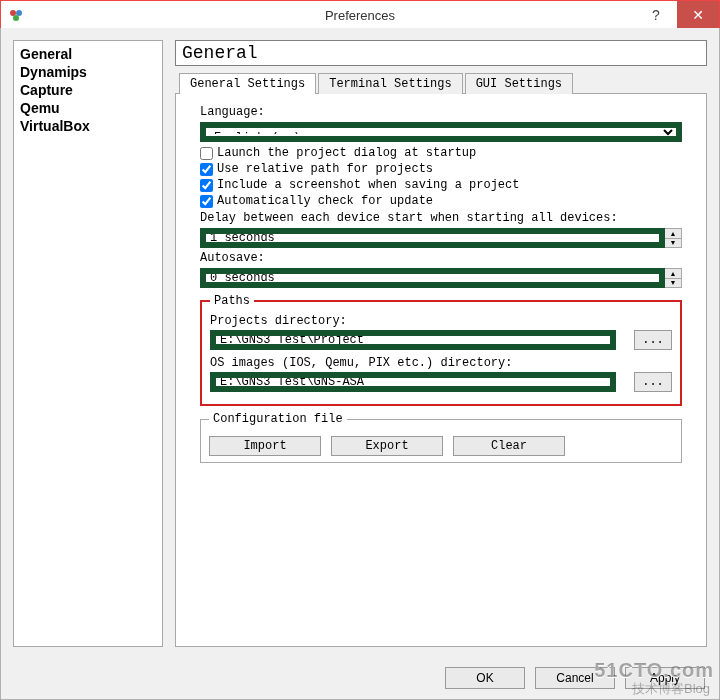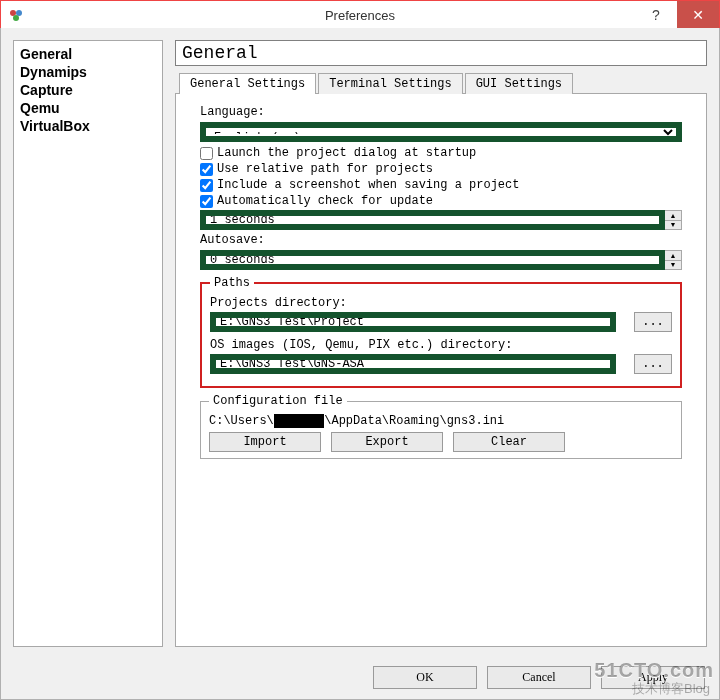--- a/index.html
+++ b/index.html
@@ -37,21 +37,21 @@
 fieldset.hl{border:2px solid #d02020}
 legend{font-family:"Courier New",monospace;font-size:12px;padding:0 4px}
 .browse-row{display:flex;gap:18px;margin:2px 0 6px 0}
 .browse-row .textbox{flex:1}
 .btn{background:#eaeaea;border:1px solid #9a9a9a;padding:2px 0;font-family:"Courier New",monospace;font-size:12px;cursor:pointer;text-align:center}
 .browse-row .btn{width:36px}
 .cfg-btns{display:flex;gap:10px;margin-top:4px}
 .cfg-btns .btn{width:110px}
 
 .dlg-btns{position:absolute;right:14px;bottom:10px;display:flex;gap:10px}
-.dlg-btns .btn{width:70px;padding:3px 16px;font-family:Liberation Serif, serif}
+.dlg-btns .btn{width:70px;padding:3px 4px;font-family:Liberation Sans, sans-serif}
 
 .wm{position:absolute;right:6px;bottom:18px;color:rgba(0,0,0,0.35);font-weight:bold;font-size:20px;letter-spacing:1px;text-shadow:0 1px 0 #fff}
 .wm2{position:absolute;right:10px;bottom:2px;color:rgba(0,0,0,0.3);font-size:13px}
 </style>
 </head>
 <body>
 
 <div class="titlebar">
   <span class="icon">
     <svg width="14" height="14">
@@ -100,20 +100,21 @@
         </label>
         <label class="ck mono">
           <input type="checkbox" checked="" style="">
           <span>Include a screenshot when saving a project</span>
         </label>
         <label class="ck mono">
           <input type="checkbox" checked="" style="">
           <span>Automatically check for update</span>
         </label>
 
+        <div class="fld mono">Delay between each device start when starting all devices:</div>
         <div class="spin">
           <input class="textbox" value="1 seconds" style="">
           <div class="btns">
               <span>▲</span>
               <span>▼</span>
             </div>
         </div>
 
         <div class="fld mono">Autosave:</div>
         <div class="spin">
@@ -133,23 +134,20 @@
           </div>
           <div class="mono">OS images (IOS, Qemu, PIX etc.) directory:</div>
           <div class="browse-row">
             <input class="textbox" value="E:\GNS3_Test\GNS-ASA" style="">
             <div class="btn">...</div>
           </div>
         </fieldset>
 
         <fieldset>
           <legend>Configuration file</legend>
-          <div class="mono">
-            <span>C:\Users\</span><span style="background:#000;color:#000">xxxxxxx</span><span>\AppData\Roaming\gns3.ini</span>
-          </div>
           <div class="cfg-btns">
             <div class="btn">Import</div>
             <div class="btn">Export</div>
             <div class="btn">Clear</div>
           </div>
         </fieldset>
       </div>
     </div>
   </div>
 

